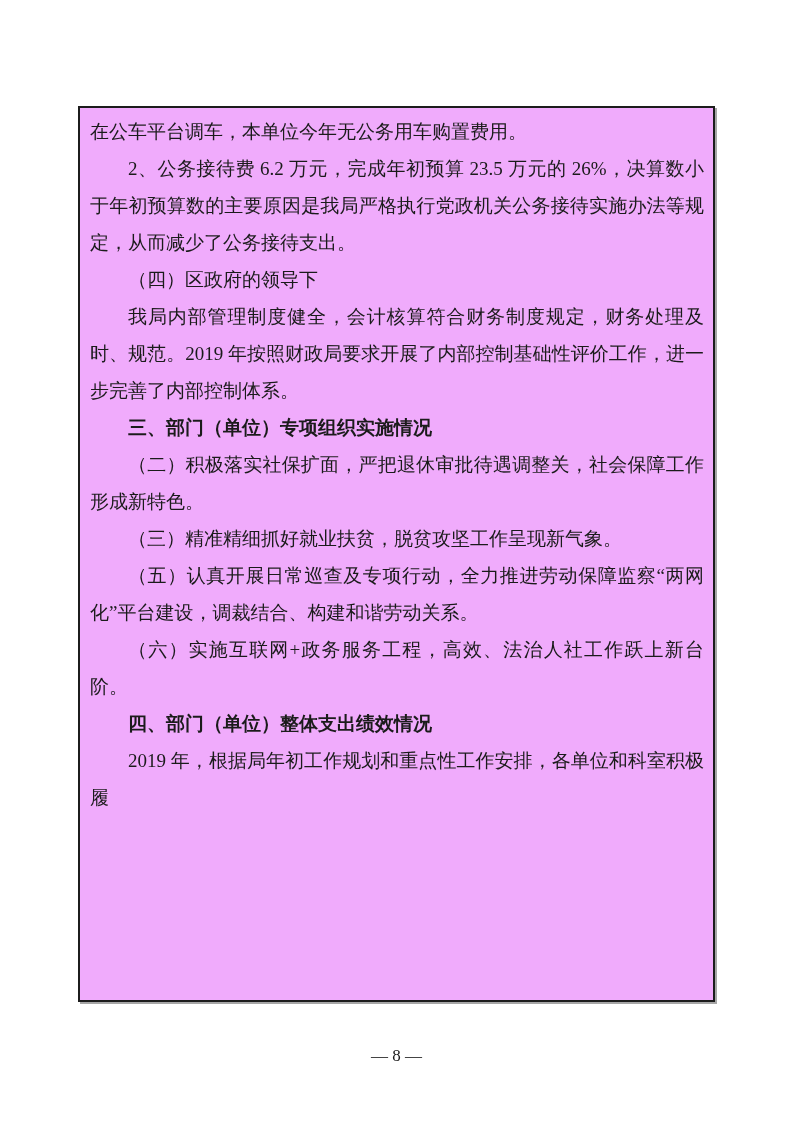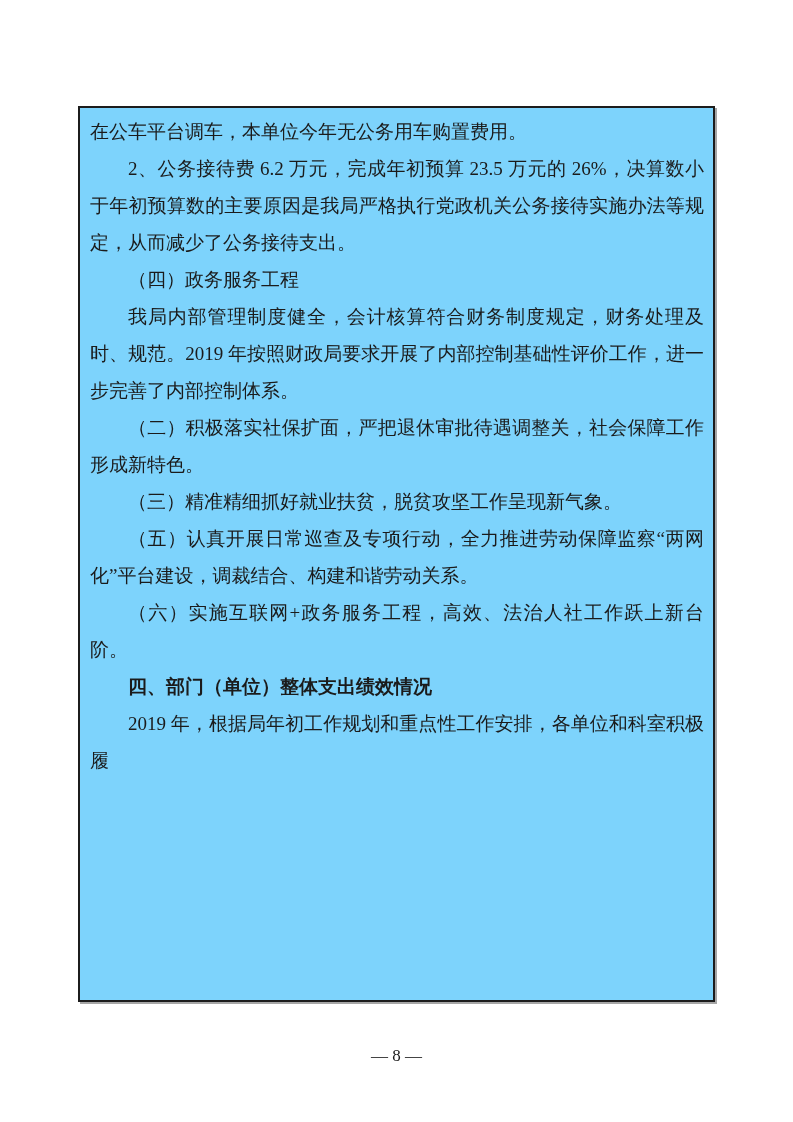--- a/index.html
+++ b/index.html
@@ -20,21 +20,21 @@
     position: absolute;
     left: 78px;
     top: 106px;
     width: 637px;
     height: 896px;
     box-sizing: border-box;
     border: 2px solid #1c1c1c;
     box-shadow: 2px 2px 0 rgba(0,0,0,0.35);
     padding: 5px 9px 0 10px;
     overflow: hidden;
-    background: #7dd3fc;
+    background: #f0abfc;
   }
   .content-box p {
     margin: 0;
     font-size: 19px;
     line-height: 37px;
     text-align: justify;
     text-indent: 2em;
     font-family: "Liberation Serif", "DejaVu Serif", serif;
   }
   .content-box p.no-indent {
@@ -57,22 +57,23 @@
   }
 </style>
 </head>
 <body>
 
 <div class="page">
 
   <div class="content-box">
     <p class="no-indent">在公车平台调车，本单位今年无公务用车购置费用。</p>
     <p>2、公务接待费 6.2 万元，完成年初预算 23.5 万元的 26%，决算数小于年初预算数的主要原因是我局严格执行党政机关公务接待实施办法等规定，从而减少了公务接待支出。</p>
-    <p>（四）政务服务工程</p>
+    <p>（四）区政府的领导下</p>
     <p>我局内部管理制度健全，会计核算符合财务制度规定，财务处理及时、规范。2019 年按照财政局要求开展了内部控制基础性评价工作，进一步完善了内部控制体系。</p>
+    <p class="heading">三、部门（单位）专项组织实施情况</p>
     <p>（二）积极落实社保扩面，严把退休审批待遇调整关，社会保障工作形成新特色。</p>
     <p>（三）精准精细抓好就业扶贫，脱贫攻坚工作呈现新气象。</p>
     <p>（五）认真开展日常巡查及专项行动，全力推进劳动保障监察“两网化”平台建设，调裁结合、构建和谐劳动关系。</p>
     <p>（六）实施互联网+政务服务工程，高效、法治人社工作跃上新台阶。</p>
     <p class="heading">四、部门（单位）整体支出绩效情况</p>
     <p>2019 年，根据局年初工作规划和重点性工作安排，各单位和科室积极履</p>
   </div>
 
   <div class="page-footer">— 8 —</div>
 

